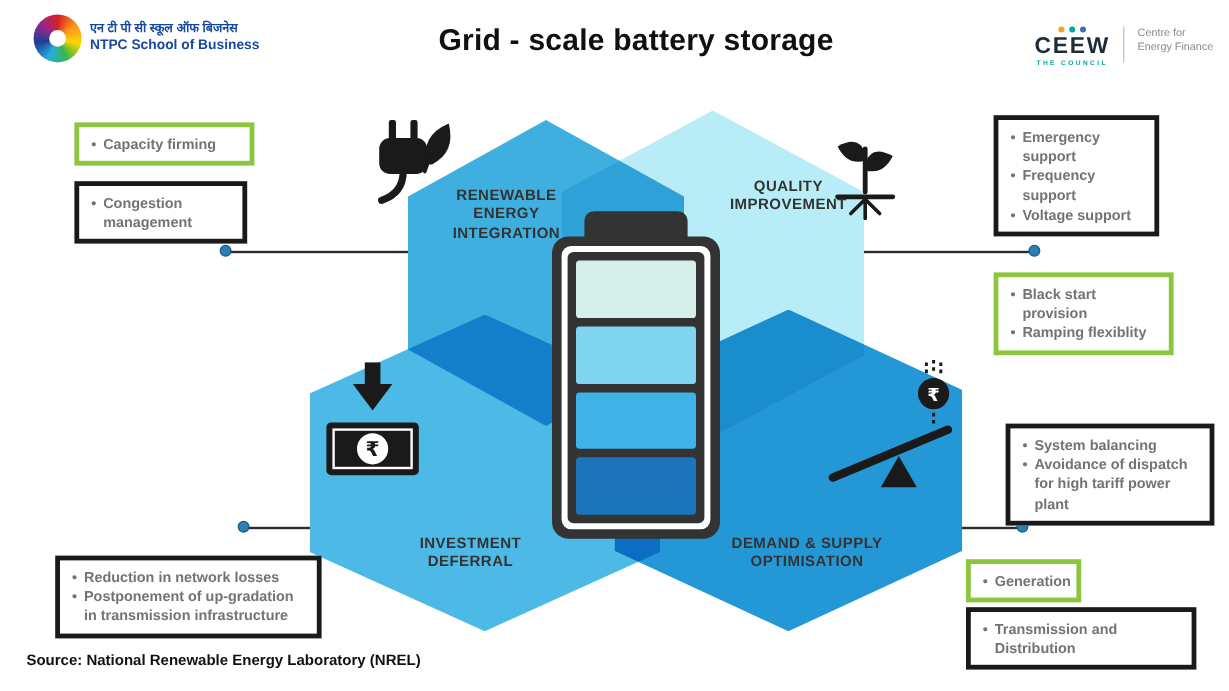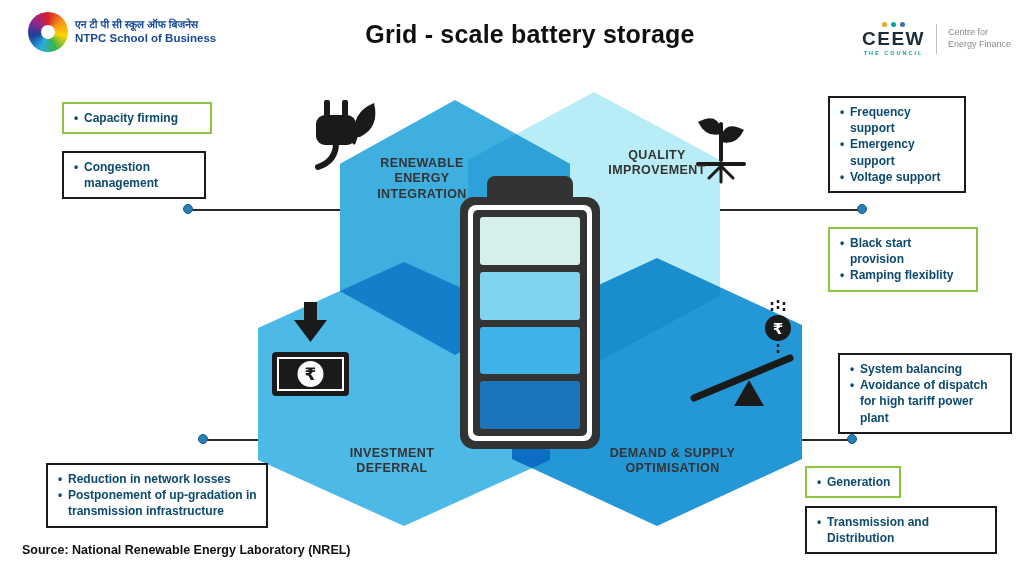--- a/index.html
+++ b/index.html
@@ -20,21 +20,21 @@
   .ntpc-mark::after { content:""; position:absolute; inset:13px; background:#fff; border-radius:50%; }
   .ntpc-text { color:#16489B; font-weight:bold; line-height:1.25; }
   .ntpc-hindi { font-size:10.5px; }
   .ntpc-eng { font-size:11.5px; }
 
   .title {
     left:530px; top:20px; transform:translateX(-50%);
     font-size:25px; font-weight:bold; color:#101010; letter-spacing:.2px; white-space:nowrap;
   }
 
-  .ceew { left:862px; top:22px; display:flex; align-items:center; gap:11px; }
+  .ceew { left:862px; top:22px; display:flex; align-items:flex-start; gap:11px; }
   .ceew-main { text-align:center; }
   .ceew-dots { display:flex; gap:4px; justify-content:center; margin-bottom:2px; }
   .ceew-dot { width:5px; height:5px; border-radius:50%; }
   .ceew-name { font-size:19px; font-weight:bold; color:#1C2B36; letter-spacing:1.5px; line-height:1; }
   .ceew-council { font-size:5.5px; letter-spacing:2px; color:#00A79D; font-weight:bold; margin-top:2px; }
   .ceew-divider { width:1px; height:30px; background:#BFBFBF; }
   .ceew-tagline { font-size:9px; color:#8A8A8A; white-space:pre-line; line-height:1.3; text-align:left; }
 
   
   .line { height:2px; background:#2B2B2B; z-index:1; }
@@ -56,22 +56,22 @@
 
   
   .section-label {
     z-index:4; font-weight:bold; font-size:12.5px; color:#333;
     letter-spacing:.4px; line-height:1.22; text-align:center; white-space:pre-line;
   }
   .icon { z-index:4; }
 
   
   .callout {
-    position:absolute; background:#fff; border:2px solid #3b82f6;
-    padding:6px 9px; font-size:12px; font-weight:bold; color:#0c4a6e; z-index:5; line-height:1.35;
+    position:absolute; background:#fff; border:4px solid #3b82f6;
+    padding:6px 9px; font-size:12px; font-weight:bold; color:#737373; z-index:5; line-height:1.35;
   }
   .ci { position:relative; padding-left:11px; }
   .ci::before { content:"•"; position:absolute; left:1px; }
 
   .source { left:22px; top:543px; font-size:12.5px; font-weight:bold; color:#101010; }
 </style>
 </head>
 <body>
 
 <div class="abs ntpc">
@@ -172,22 +172,22 @@
 
 <div class="callout" style="left: 62px; top: 102px; width: 150px; border-color: rgb(140, 198, 63);">
   <div class="ci">Capacity firming</div>
 </div>
 
 <div class="callout" style="left: 62px; top: 151px; width: 144px; border-color: rgb(26, 26, 26);">
   <div class="ci">Congestion management</div>
 </div>
 
 <div class="callout" style="left: 828px; top: 96px; width: 138px; border-color: rgb(26, 26, 26);">
+  <div class="ci">Emergency support</div>
   <div class="ci">Frequency support</div>
-  <div class="ci">Emergency support</div>
   <div class="ci">Voltage support</div>
 </div>
 
 <div class="callout" style="left: 828px; top: 227px; width: 150px; border-color: rgb(140, 198, 63);">
   <div class="ci">Black start provision</div>
   <div class="ci">Ramping flexiblity</div>
 </div>
 
 <div class="callout" style="left: 818px; top: 353px; width: 174px; border-color: rgb(26, 26, 26); margin-left: 20px;">
   <div class="ci">System balancing</div>

